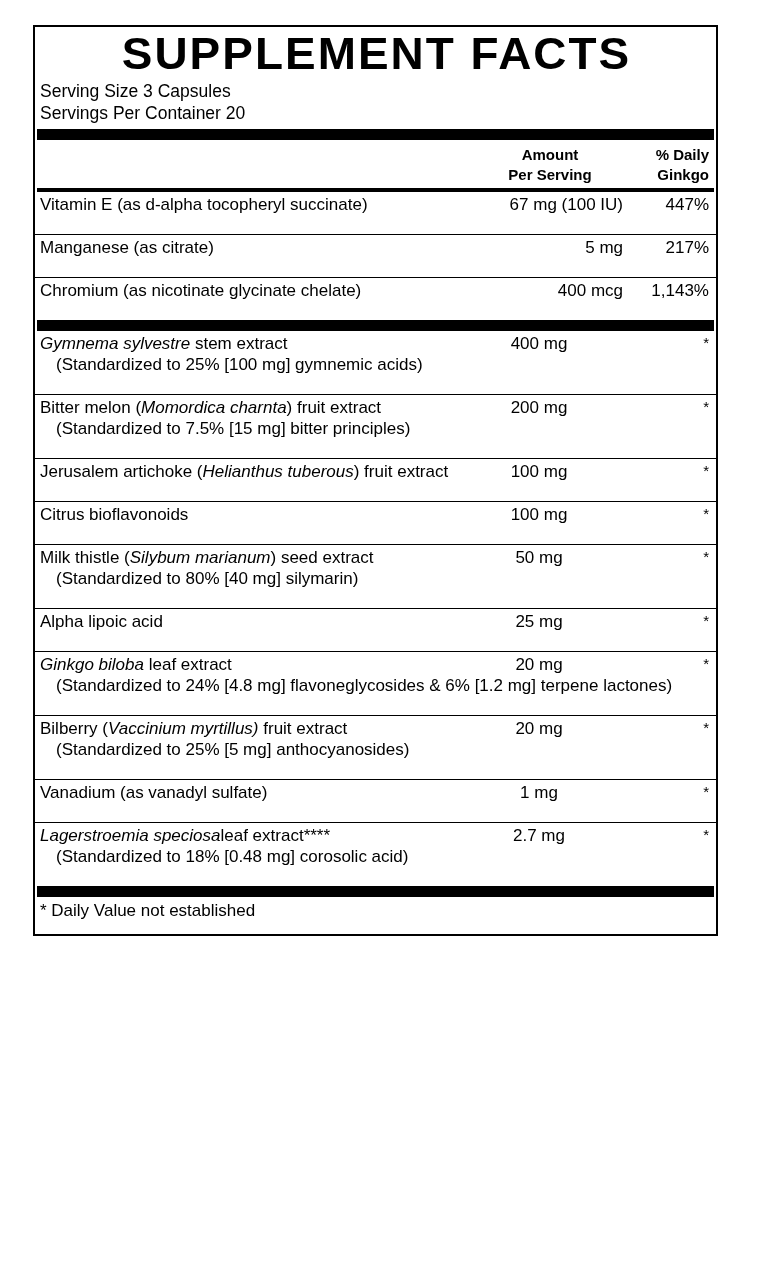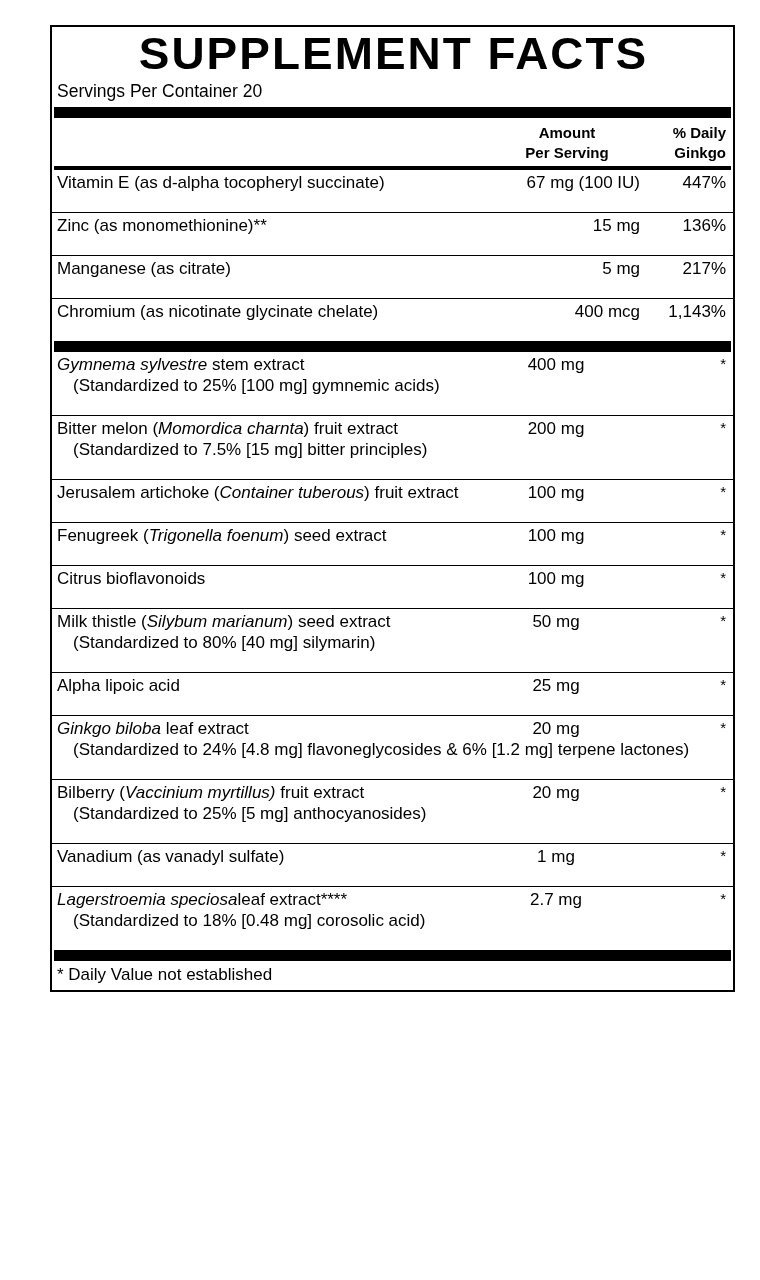--- a/index.html
+++ b/index.html
@@ -19,21 +19,20 @@
   
   #panel {
     position: absolute;
     left: 33px;
     top: 25px;
     width: 685px;
     box-sizing: border-box;
     border: 2px solid #000;
     background: #fff;
     padding: 0;
-    margin-left: 17px;
   }
 
   
   .sf-title {
     font-size: 45px;
     font-weight: 700;
     line-height: 48px;
     letter-spacing: 2.0px;
     text-align: center;
     transform: scaleX(1.02);
@@ -137,31 +136,32 @@
     display: block;
     padding-left: 16px;
     white-space: nowrap;
   }
   .ital { font-style: italic; }
 
   
   .footnote {
     font-size: 17px;
     line-height: 22px;
-    padding: 3px 0 4px 5px;
+    padding: 3px 0 12px 5px;
   }
 </style>
 </head>
 <body>
 
 <div id="panel">
 
   <div class="sf-title">SUPPLEMENT FACTS</div>
 
   <div class="serving-block">
+    <div class="serving-line">Serving Size 3 Capsules</div>
     <div class="serving-line">Servings Per Container 20</div>
   </div>
 
   <div class="rule-thick"></div>
 
   <table class="sf">
     <colgroup>
         <col class="c-name">
         <col class="c-amt">
         <col class="c-dv">
@@ -189,25 +189,20 @@
         <col class="c-amt">
         <col class="c-dv">
       </colgroup>
     <tbody id="vm-body">
         <tr class="ing">
           <td class="name">Vitamin E (as d-alpha tocopheryl succinate)</td>
           <td class="amt">67 mg (100 IU)</td>
           <td class="dv">447%</td>
         </tr>
         <tr class="ing">
-          <td class="name">Zinc (as monomethionine)**</td>
-          <td class="amt">15 mg</td>
-          <td class="dv">136%</td>
-        </tr>
-        <tr class="ing">
           <td class="name">Manganese (as citrate)</td>
           <td class="amt">5 mg</td>
           <td class="dv">217%</td>
         </tr>
         <tr class="ing last">
           <td class="name">Chromium (as nicotinate glycinate chelate)</td>
           <td class="amt">400 mcg</td>
           <td class="dv">1,143%</td>
         </tr>
       </tbody>
@@ -226,26 +221,21 @@
           <td class="name"><span class="ital">Gymnema sylvestre</span><span> stem extract</span><span class="sub">(Standardized to 25% [100 mg] gymnemic acids)</span></td>
           <td class="amt center">400 mg</td>
           <td class="dv star">*</td>
         </tr>
         <tr class="ing">
           <td class="name"><span>Bitter melon (</span><span class="ital">Momordica charnta</span><span>) fruit extract</span><span class="sub">(Standardized to 7.5% [15 mg] bitter principles)</span></td>
           <td class="amt center">200 mg</td>
           <td class="dv star">*</td>
         </tr>
         <tr class="ing">
-          <td class="name"><span>Jerusalem artichoke (</span><span class="ital">Container tuberous</span><span>) fruit extract</span></td>
-          <td class="amt center">100 mg</td>
-          <td class="dv star">*</td>
-        </tr>
-        <tr class="ing">
-          <td class="name"><span>Fenugreek (</span><span class="ital">Trigonella foenum</span><span>) seed extract</span></td>
+          <td class="name"><span>Jerusalem artichoke (</span><span class="ital">Helianthus tuberous</span><span>) fruit extract</span></td>
           <td class="amt center">100 mg</td>
           <td class="dv star">*</td>
         </tr>
         <tr class="ing">
           <td class="name"><span>Citrus bioflavonoids</span></td>
           <td class="amt center">100 mg</td>
           <td class="dv star">*</td>
         </tr>
         <tr class="ing">
           <td class="name"><span>Milk thistle (</span><span class="ital">Silybum marianum</span><span>) seed extract</span><span class="sub">(Standardized to 80% [40 mg] silymarin)</span></td>

